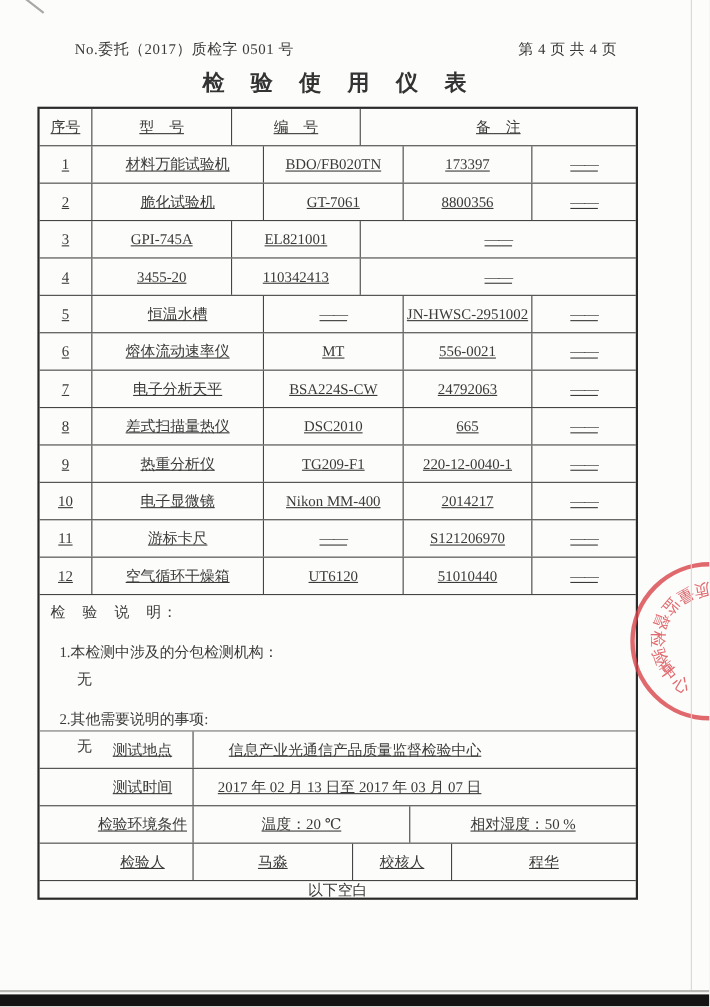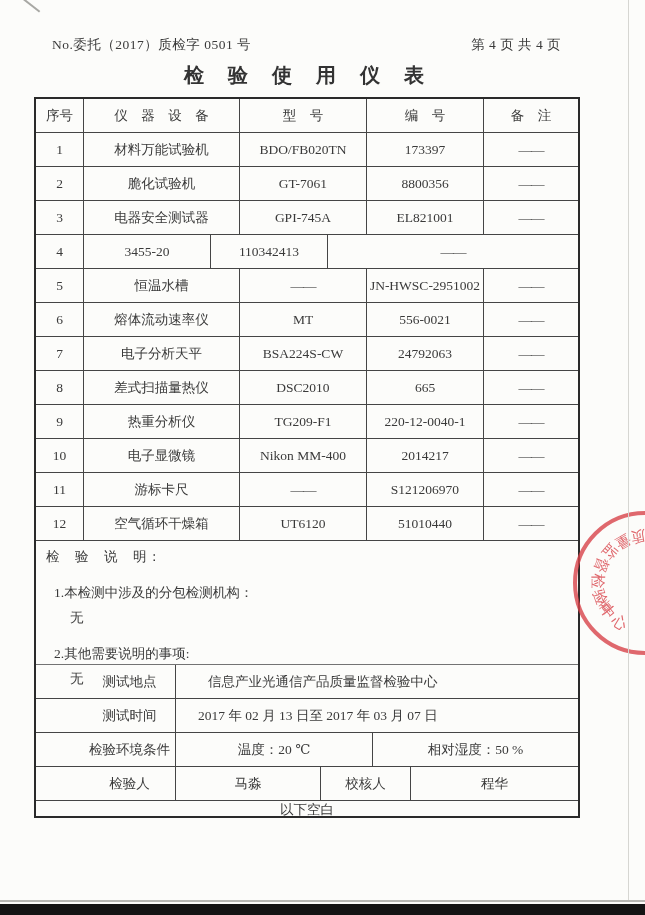--- a/index.html
+++ b/index.html
@@ -1,25 +1,25 @@
 <!DOCTYPE html>
 <html><head>
 <meta charset="utf-8">
 <style>
   html,body{margin:0;padding:0;}
   body{background:#e9e9e7;font-family:"Liberation Serif","DejaVu Serif",serif;}
   .page{position:relative;width:645px;height:915px;background:#fcfcfa;overflow:hidden;color:#3a3a3a;}
   .doc-header{position:absolute;left:0;top:36px;width:645px;display:flex;justify-content:space-between;
-    box-sizing:border-box;padding-left:52px;padding-right:84px;font-size:13.5px;letter-spacing:.5px;align-items:center;}
+    box-sizing:border-box;padding-left:68px;padding-right:84px;font-size:13.5px;letter-spacing:.5px;align-items:center;}
   .doc-title{position:absolute;left:0;top:62px;width:610px;text-align:center;font-size:20px;font-weight:bold;
     letter-spacing:2px;color:#333;}
   
   .tbl{position:absolute;left:34px;top:97px;width:542px;height:717px;border:2px solid #2a2a2a;
     display:flex;flex-direction:column;box-sizing:content-box;}
-  .trow{display:flex;border-bottom:1px solid #454545;height:33px;flex:none;}
+  .trow{display:flex;border-bottom:1px solid #454545;height:33px;flex:none;text-decoration:underline;}
   .cell{border-right:1px solid #454545;display:flex;align-items:center;justify-content:center;
     font-size:13.5px;color:#3a3a3a;box-sizing:border-box;overflow:hidden;white-space:nowrap;}
   .c1{width:48px;}.c2{width:156px;}.c3{width:127px;}.c4{width:117px;}
   .c5{flex:1;border-right:none;}
   .dash{letter-spacing:-1px;color:#4a4a4a;}
   .headrow .cell{font-size:13.5px;}
   
   .notes{height:124px;flex:none;border-bottom:1px solid #737373;box-sizing:border-box;
     padding:7px 10px 0 10px;font-size:13.5px;color:#3a3a3a;}
   .notes .nline{line-height:18px;}
@@ -55,21 +55,20 @@
     <span>No.委托（2017）质检字 0501 号</span>
     <span>第 4 页 共 4 页</span>
   </div>
 
   <div class="doc-title">检　验　使　用　仪　表</div>
 
   <div class="tbl">
 
     <div class="trow headrow">
       <div class="cell c1">序号</div>
-      <div class="cell c2">仪　器　设　备</div>
       <div class="cell c3">型　号</div>
       <div class="cell c4">编　号</div>
       <div class="cell c5">备　注</div>
     </div>
 
     <div id="instrument-rows">
         <div class="trow">
           <div class="cell c1">1</div>
           <div class="cell c2">材料万能试验机</div>
           <div class="cell c3">BDO/FB020TN</div>
@@ -78,21 +77,20 @@
         </div>
         <div class="trow">
           <div class="cell c1">2</div>
           <div class="cell c2">脆化试验机</div>
           <div class="cell c3">GT-7061</div>
           <div class="cell c4">8800356</div>
           <div class="cell c5 dash">——</div>
         </div>
         <div class="trow">
           <div class="cell c1">3</div>
-          <div class="cell c2">电器安全测试器</div>
           <div class="cell c3">GPI-745A</div>
           <div class="cell c4">EL821001</div>
           <div class="cell c5 dash">——</div>
         </div>
         <div class="trow">
           <div class="cell c1">4</div>
           <div class="cell c3">3455-20</div>
           <div class="cell c4">110342413</div>
           <div class="cell c5 dash">——</div>
         </div>

